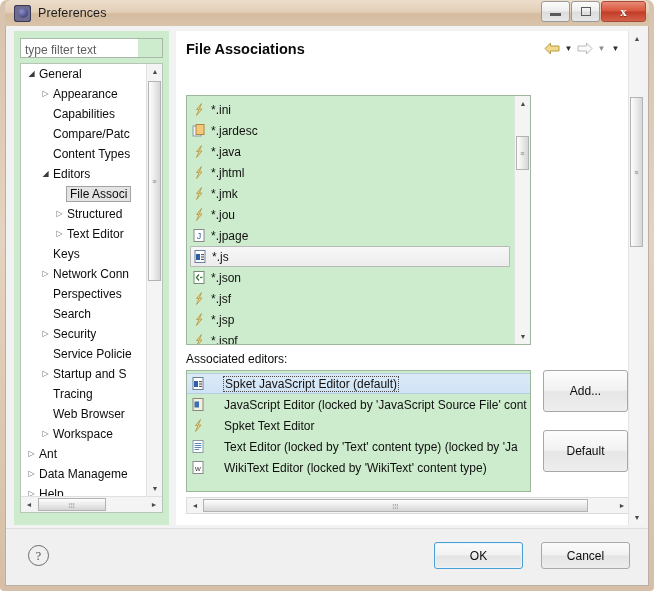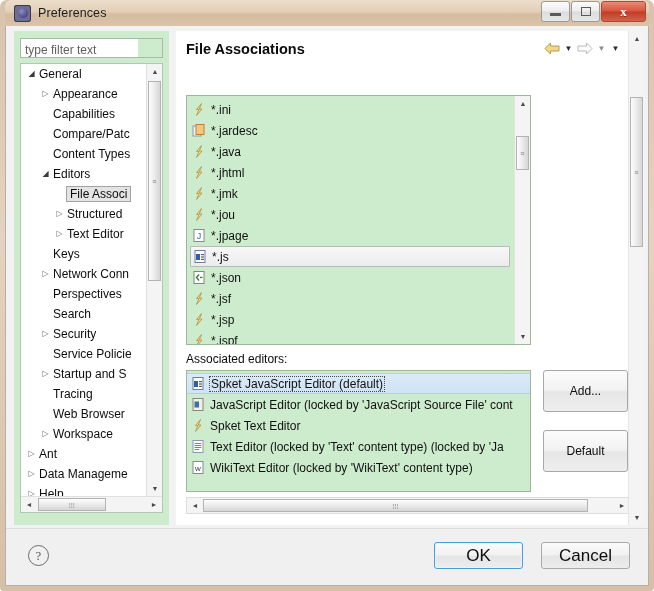--- a/index.html
+++ b/index.html
@@ -381,21 +381,21 @@
   .ed-row {
     height: 21px;
     display: flex;
     align-items: center;
     padding-left: 4px;
     font-size: 12px;
     color: #101010;
     white-space: nowrap;
     box-sizing: border-box;
   }
-  .ed-row .ed-label { margin-left: 5px; }
+  .ed-row .ed-label { margin-left: 19px; }
   .ed-row.selected {
     background: linear-gradient(to bottom, #dceaf7 0%, #cfe3f5 100%);
     border-top: 1px solid #b6cde2;
     border-bottom: 1px solid #b6cde2;
   }
   .ed-row.selected .ed-label {
     outline: 1px dotted #4a4a4a;
     outline-offset: 0px;
     padding: 0 1px;
   }
@@ -458,21 +458,21 @@
   .dlg-btn {
     position: absolute;
     top: 13px;
     width: 89px;
     height: 27px;
     box-sizing: border-box;
     border: 1px solid #a9a9a9;
     border-radius: 3px;
     background: linear-gradient(to bottom, #fbfbfb 0%, #f1f1f1 48%, #e4e4e4 52%, #ededed 100%);
     font-family: "Liberation Sans", sans-serif;
-    font-size: 17px;
+    font-size: 12px;
     color: #0d0d0d;
     cursor: default;
   }
   .dlg-btn.ok {
     right: 125px;
     border: 1px solid #4a9fd4;
     box-shadow: inset 0 0 0 1px #e8f3fb;
   }
   .dlg-btn.cancel { right: 18px; }
 </style>

